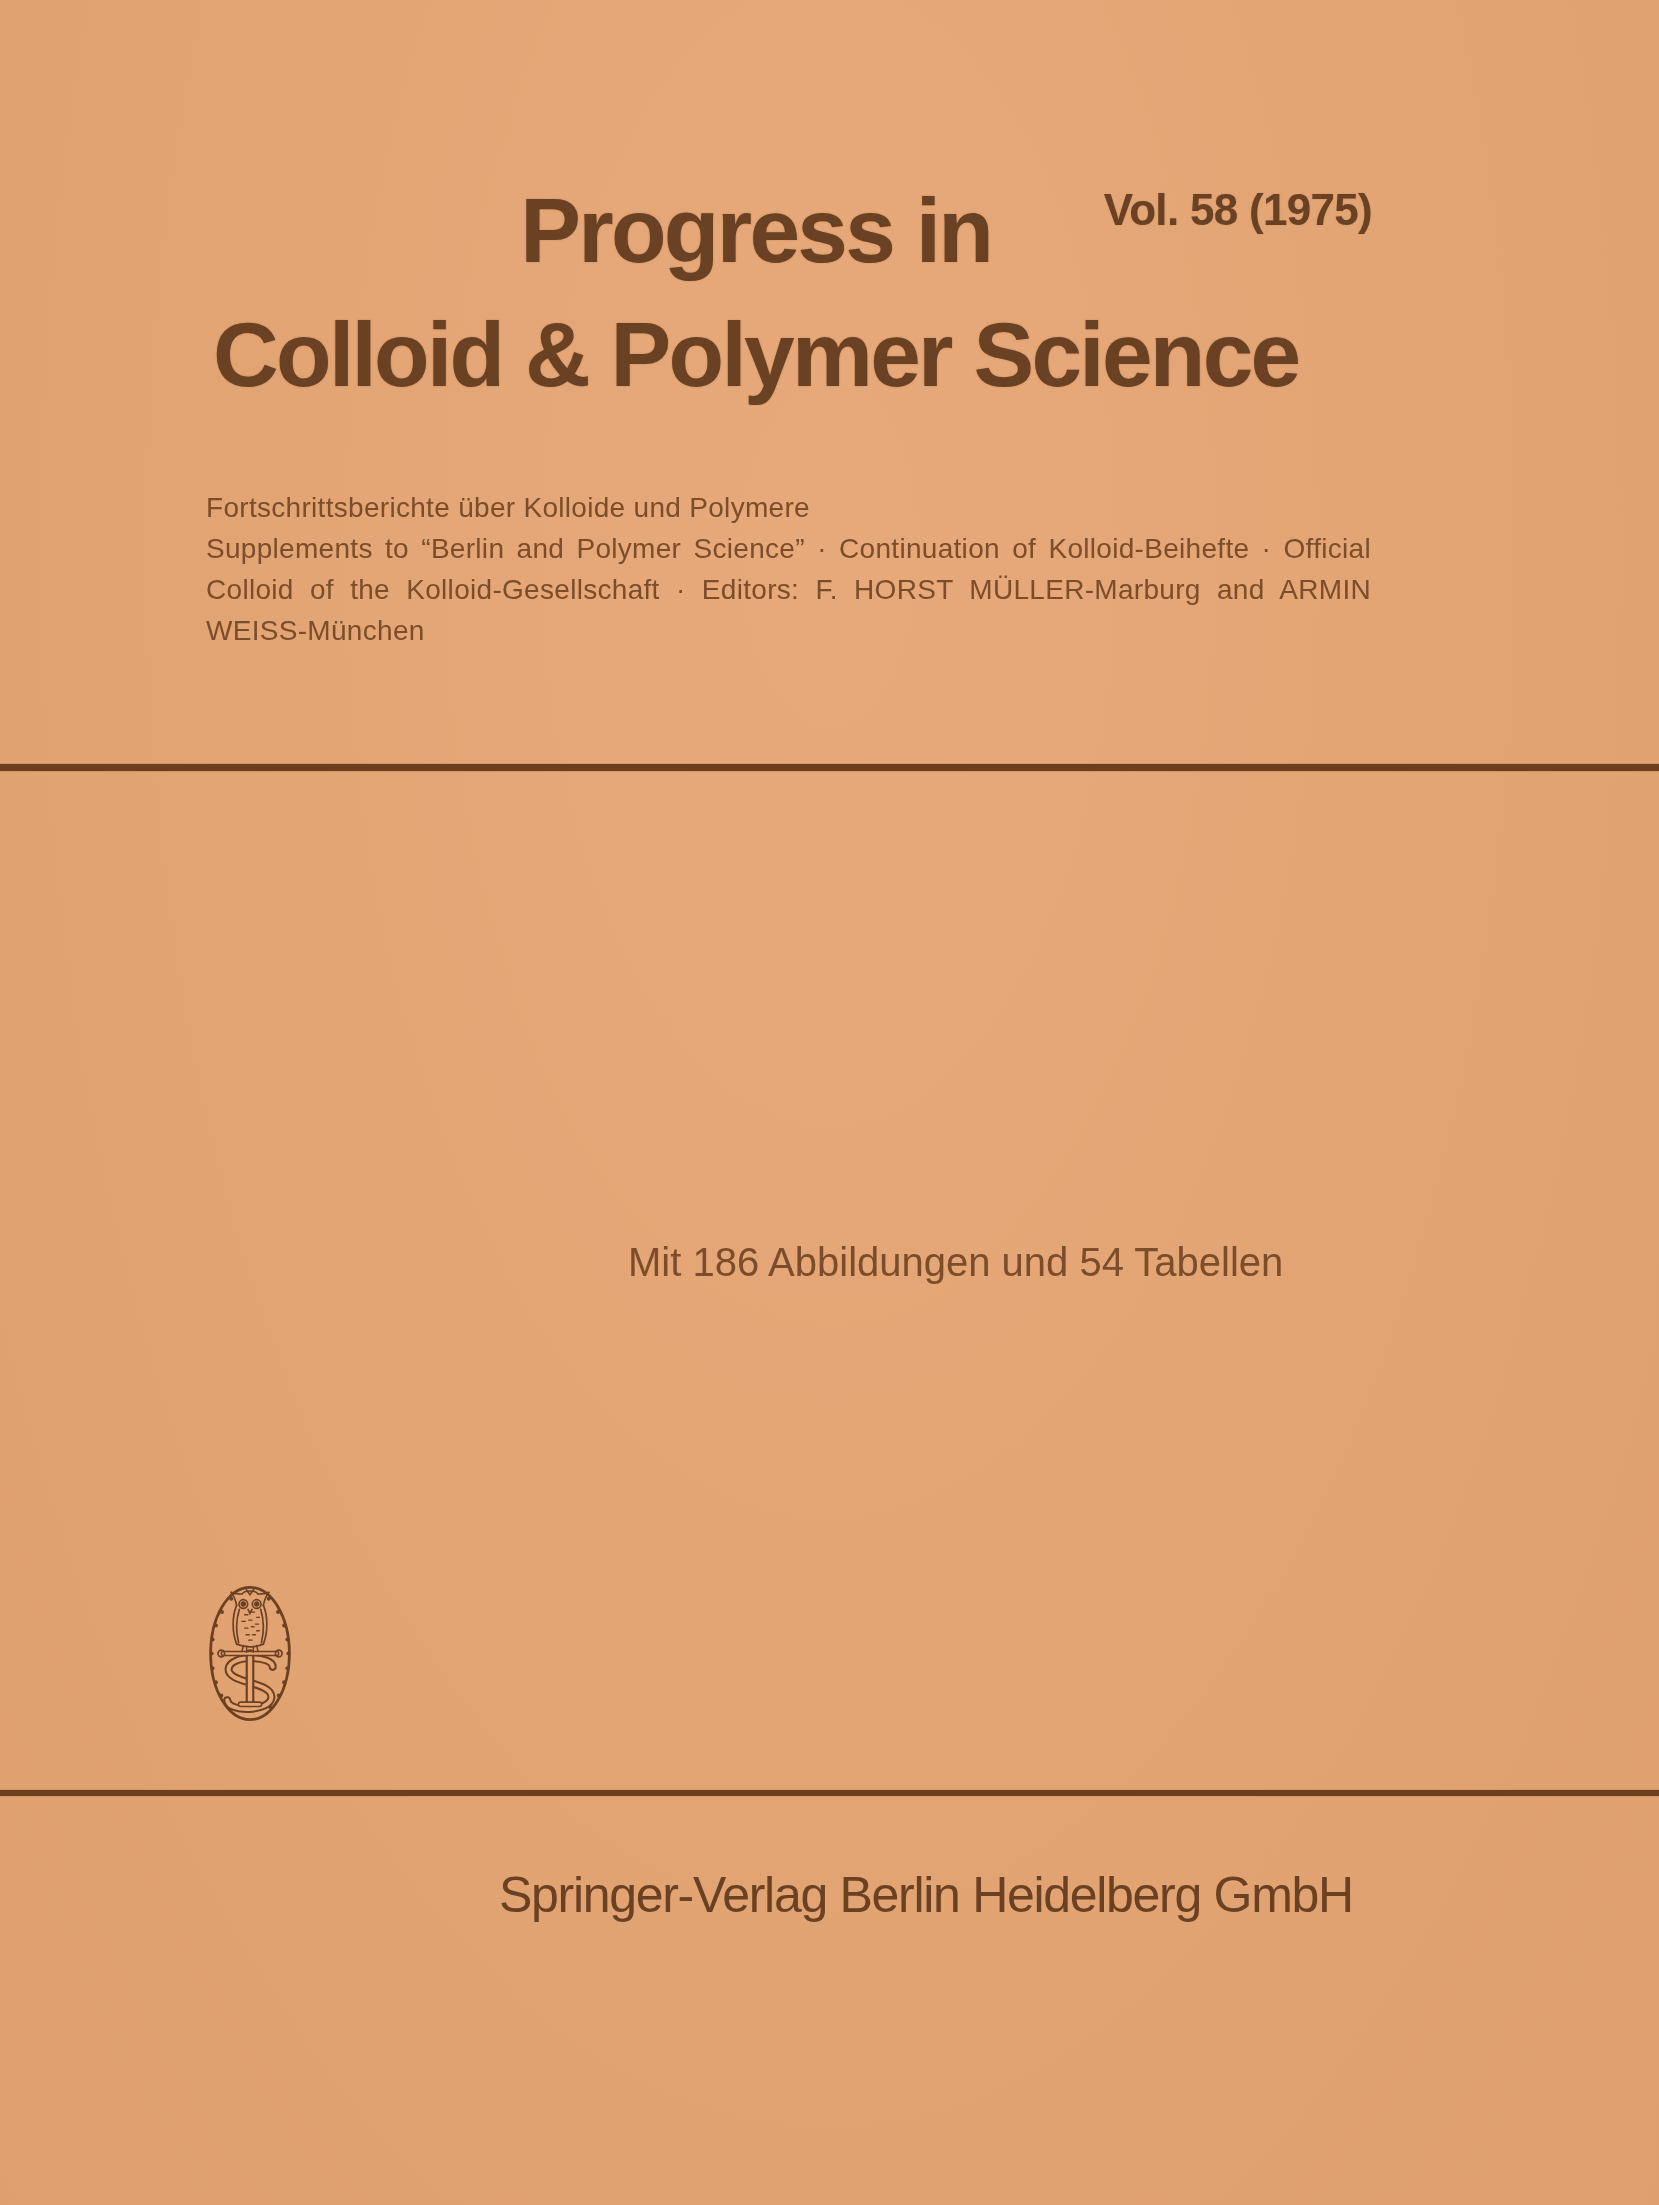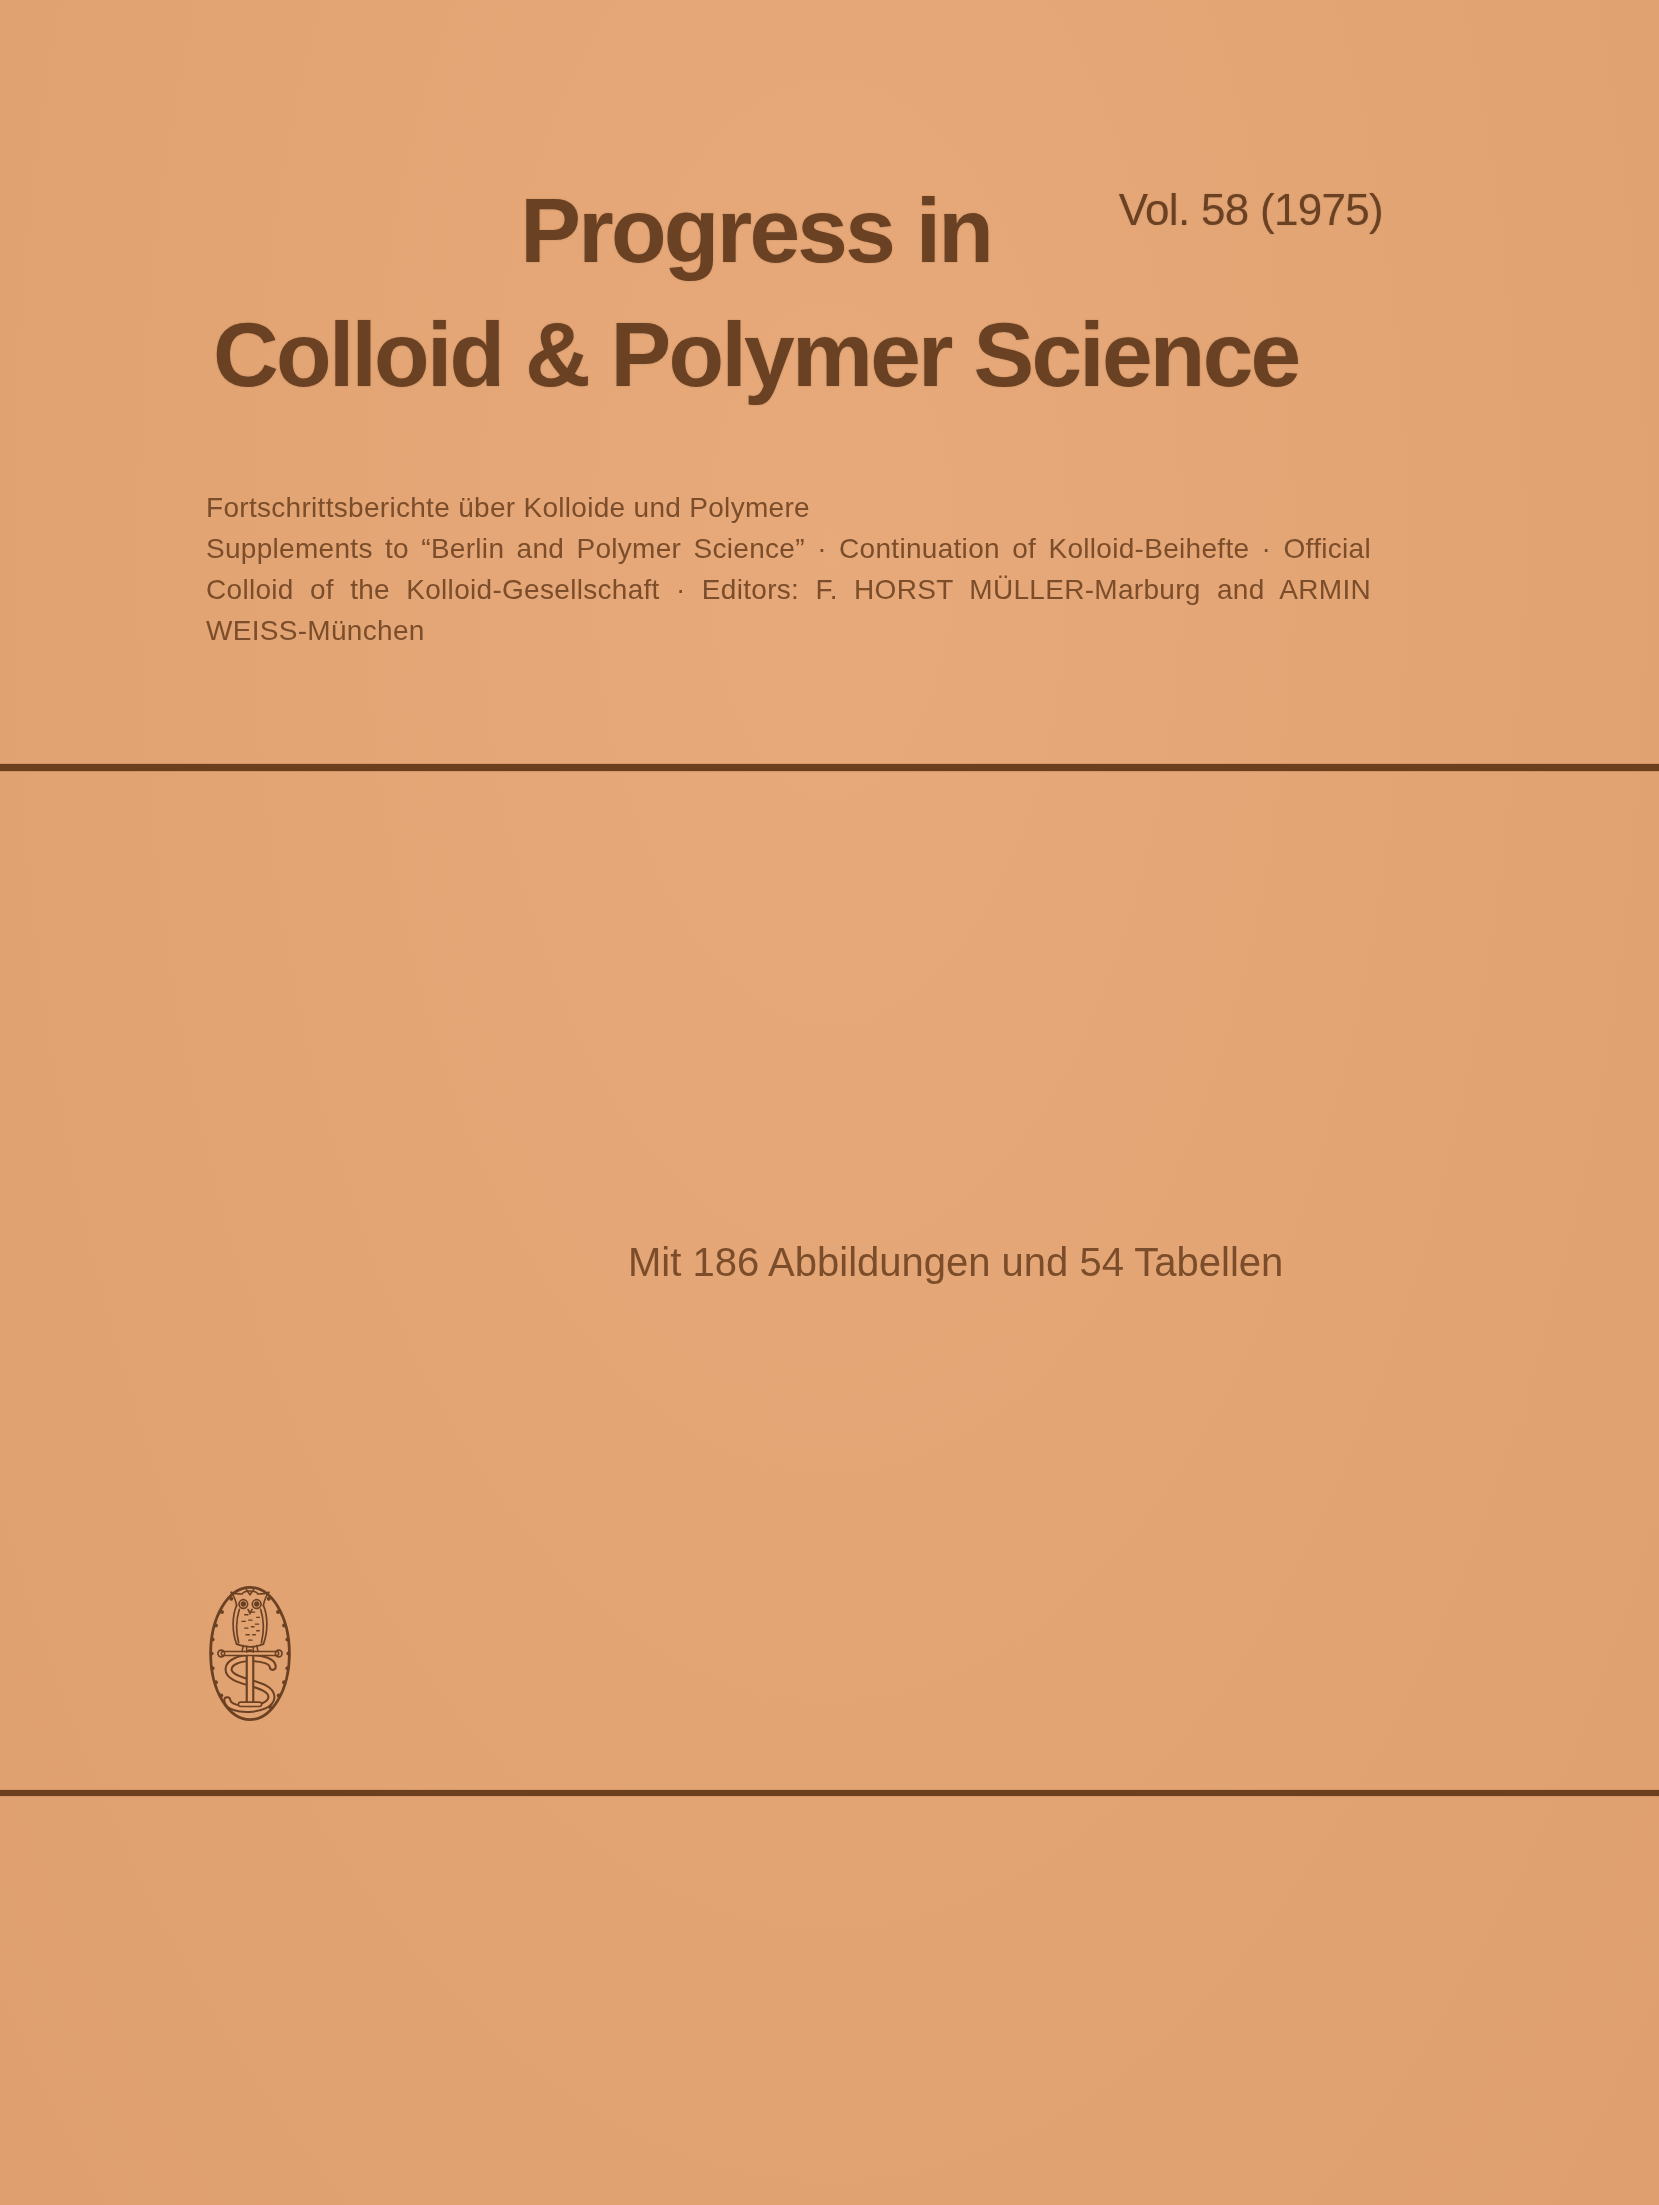--- a/index.html
+++ b/index.html
@@ -18,22 +18,22 @@
   .page{
     position:relative;
     width:1660px;height:2205px;
     background:
       radial-gradient(ellipse at 50% 25%, rgba(255,255,255,0.05), rgba(92,52,20,0.05)),
       var(--background);
     color:var(--ink-dark);
   }
   .txt{position:absolute;white-space:nowrap;}
   .vol{
-    top:185px;right:277px;
-    font-size:44px;font-weight:normal;letter-spacing:-0.7px;
+    top:185px;right:288px;
+    font-size:44px;font-weight:bold;letter-spacing:-0.7px;
     color:var(--ink-dark);
     text-shadow:0 0 1.3px rgba(107,65,35,0.35);
   }
   .series-title{
     position:absolute;left:213px;top:169px;
     font-size:91px;font-weight:bold;line-height:124px;letter-spacing:-2.7px;
     color:var(--ink-dark);
     text-shadow:0 0 2px rgba(107,65,35,0.3);
     white-space:nowrap;
     text-align:center;
@@ -156,15 +156,16 @@
       <path d="M48,38 C43,54 43,72 47,88"></path>
       <path d="M80,38 C85,54 85,72 81,88"></path>
       <path d="M44,90 Q64,98 84,90"></path>
       <path stroke-width="2" d="M56,46 h5 M66,42 h5 M74,50 h4 M52,56 h5 M62,54 h5 M72,60 h5 M56,66 h5 M66,64 h4 M74,70 h4 M58,76 h5 M68,76 h4 M62,84 h5"></path>
       <path stroke-width="2.2" d="M54,92 l-2,9 M59,93 v9 M69,93 v9 M74,92 l2,9"></path>
     </g>
   </svg>
 
   <div class="rule rule-bottom"></div>
 
+  <div class="txt publisher">Springer-Verlag Berlin Heidelberg GmbH</div>
 
 </div>
 
 
 </body></html>

